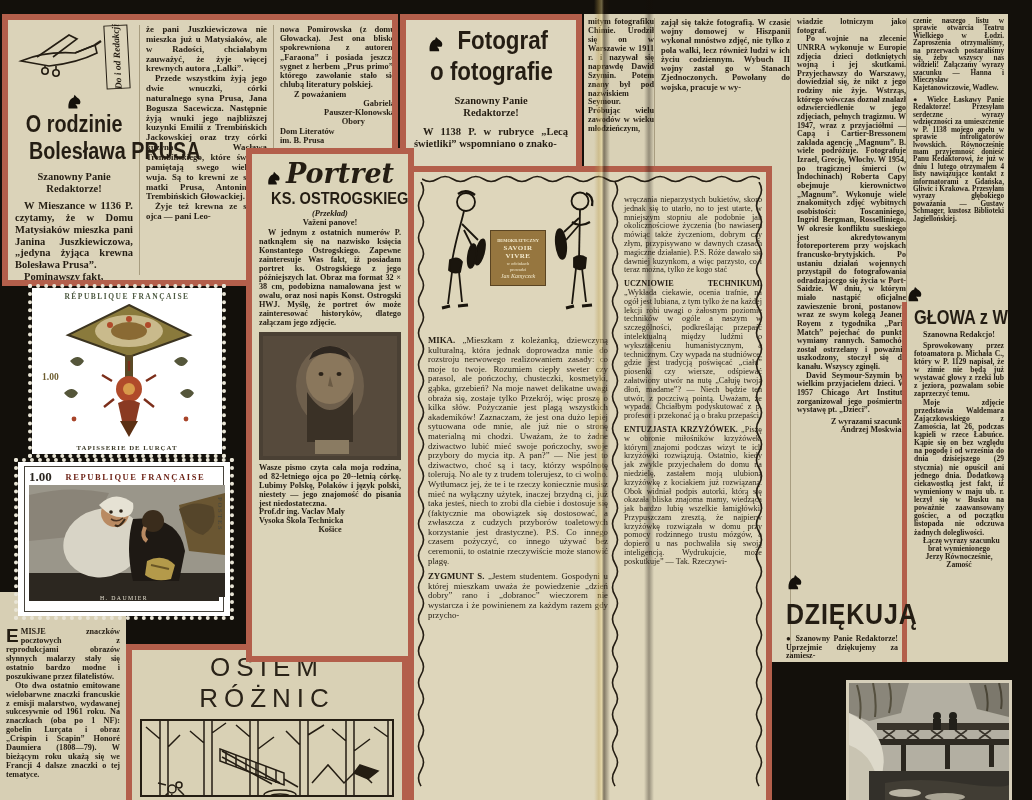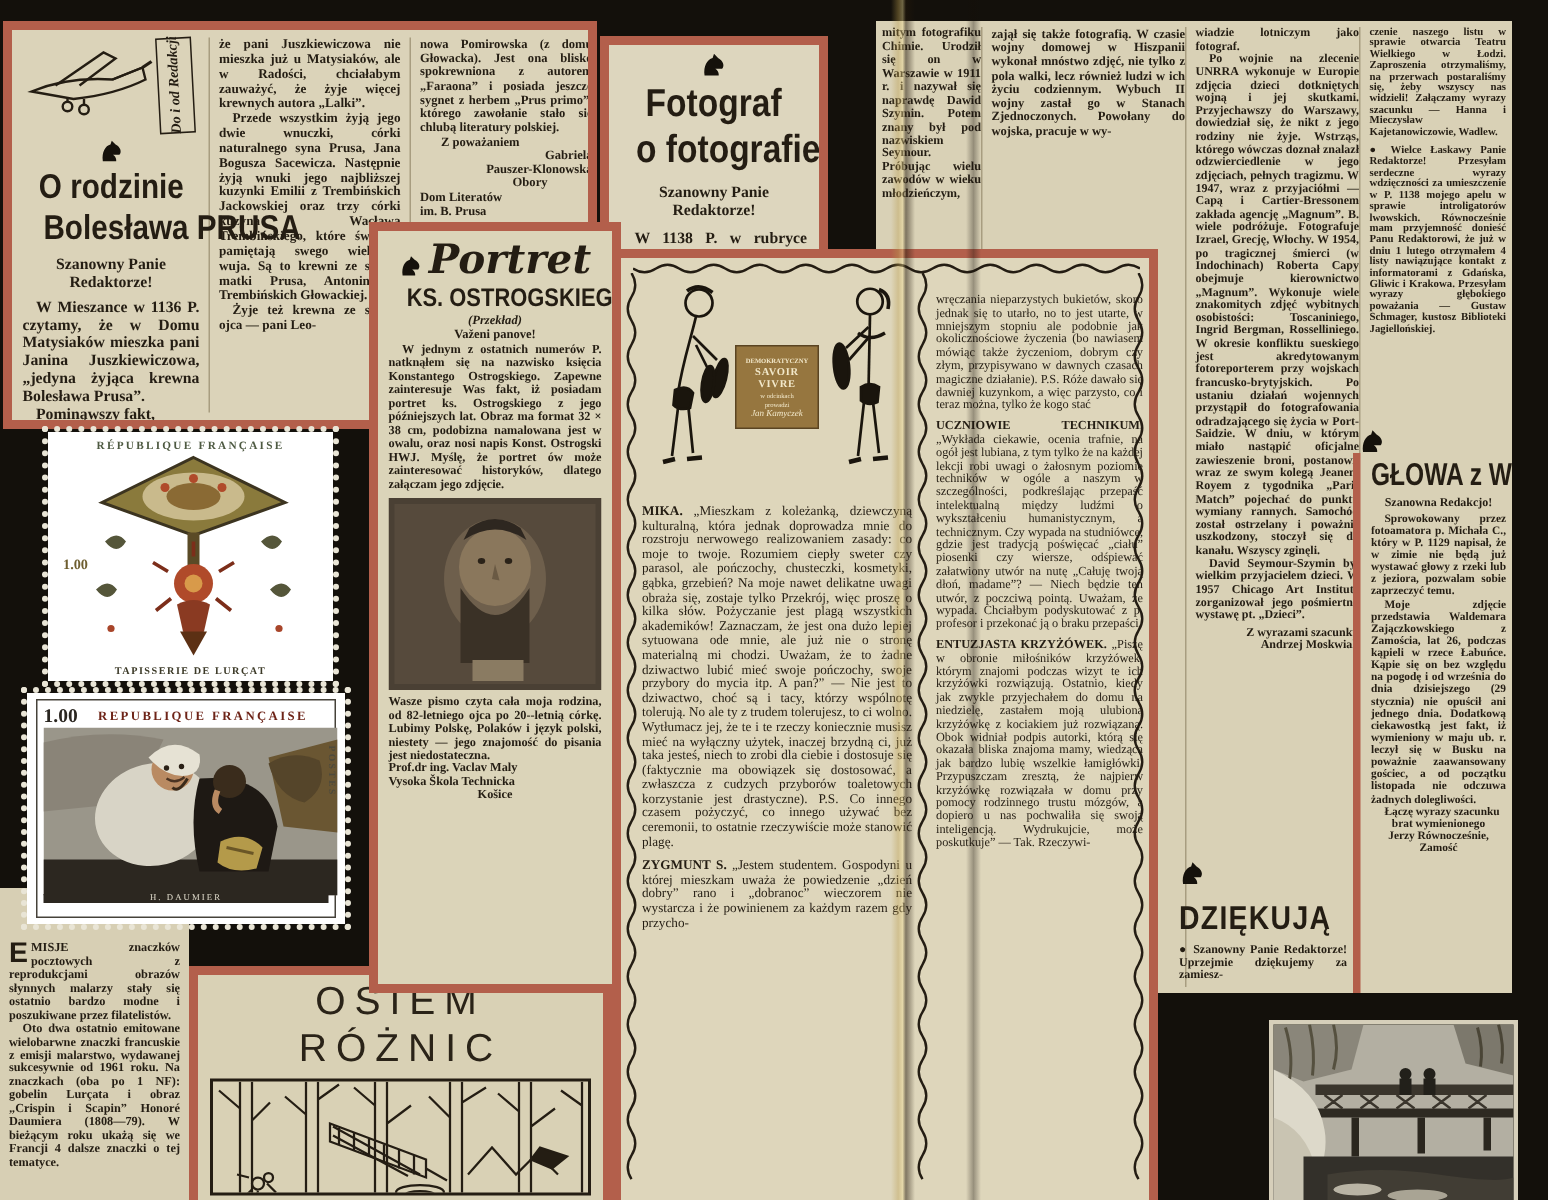--- a/index.html
+++ b/index.html
@@ -100,21 +100,21 @@
       <div class="p t84">nowa Pomirowska (z domu Głowacka). Jest ona blisko spokrewniona z autorem „Faraona” i posiada jeszcze sygnet z herbem „Prus primo”, którego zawołanie stało się chlubą literatury polskiej.</div>
       <div class="t84" style="padding-left:14px;">Z poważaniem</div>
       <div class="rt t84">Gabriela</div>
       <div class="rt t84">Pauszer-Klonowska</div>
       <div class="rt t84" style="padding-right:30px;">Obory</div>
       <div class="t84">Dom Literatów</div>
       <div class="t84">im. B. Prusa</div>
     </div>
   </div>
 
-  <div class="panel rb" style="left:400px;top:24px;width:152px;height:164px;padding:5px 8px;z-index:3;background:#ddd6be;">
+  <div class="panel rb" style="left:400px;top:14px;width:182px;height:164px;padding:5px 8px;z-index:3;background:#ddd6be;">
     <div class="ctr sans">
       <svg class="knight" width="18" height="18" viewBox="0 0 20 20" fill="#15110b">
           <use href="#knight"></use>
         </svg>
       <span class="cond" style="font-size:26px;font-weight:bold;">Fotograf</span><br>
       <span class="cond" style="font-size:26px;font-weight:bold;">o fotografie</span>
     </div>
     <div class="ctr t105" style="margin-top:8px;">
       <span>Szanowny Panie</span><br>
       <span>Redaktorze!</span>
@@ -233,21 +233,21 @@
     <div class="t76 ind">Łączę wyrazy szacunku</div>
     <div class="ctr t76">brat wymienionego</div>
     <div class="ctr t76">Jerzy Równocześnie,</div>
     <div class="ctr t76">Zamość</div>
   </div>
 
   <div style="position:absolute;left:786px;top:574px;width:218px;z-index:5;">
     <svg width="18" height="18" viewBox="0 0 20 20" fill="#15110b">
         <use href="#knight"></use>
       </svg>
-    <div class="sans" style="font-size:22px;font-weight:bold;letter-spacing:1px;margin-top:2px;">
+    <div class="sans" style="font-size:29px;font-weight:bold;letter-spacing:1px;margin-top:2px;">
       <span class="condL">DZIĘKUJĄ</span>
     </div>
     <div class="p t80" style="width:112px;margin-top:4px;">
       <span>●</span>
       <span>Szanowny Panie Redaktorze! Uprzejmie dziękujemy za zamiesz-</span>
     </div>
   </div>
 
   <div style="position:absolute;left:846px;top:680px;width:166px;height:124px;border:3px solid #d6cfba;border-bottom:none;z-index:6;">
     <svg width="160" height="118" viewBox="0 0 160 118">

